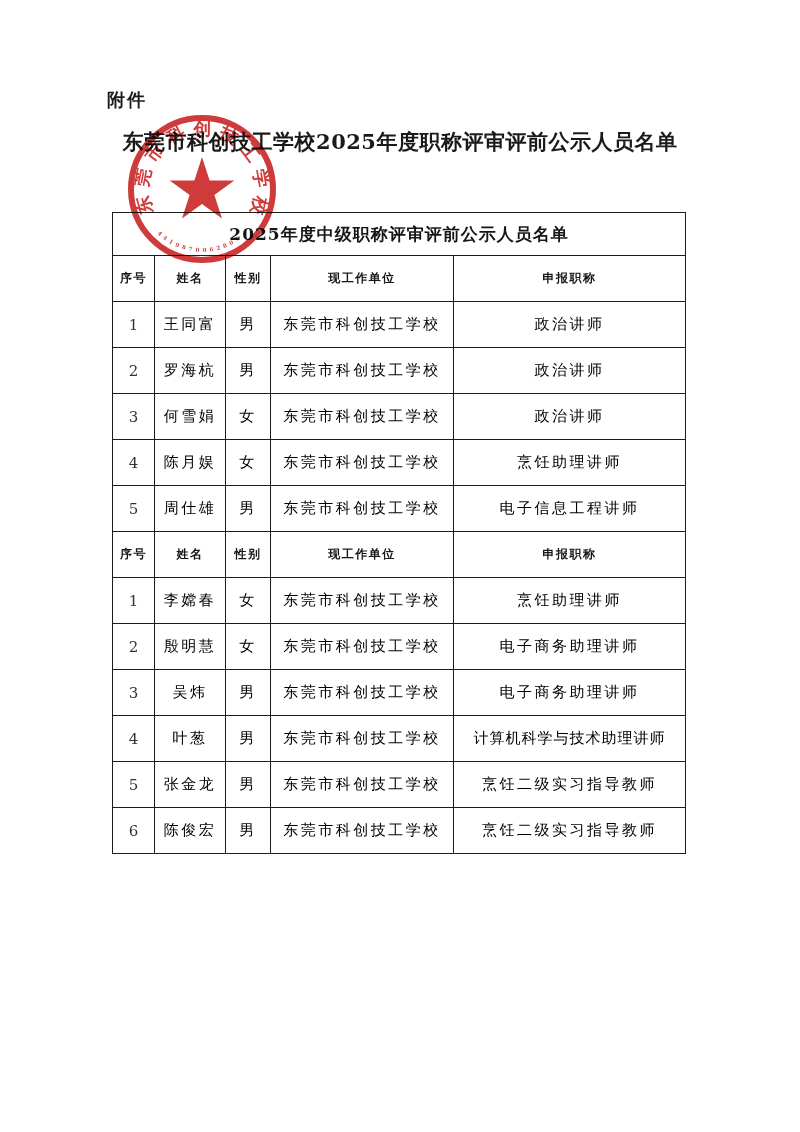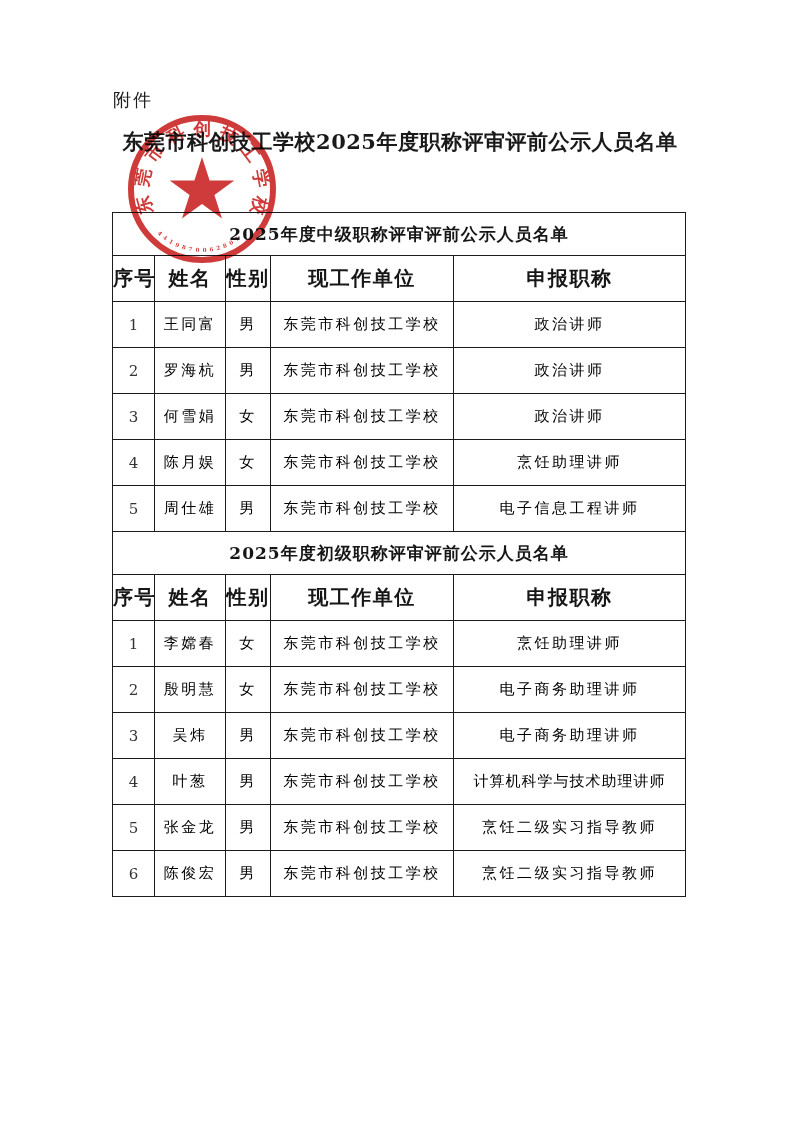--- a/index.html
+++ b/index.html
@@ -11,24 +11,24 @@
     position: relative;
     width: 800px;
     height: 1132px;
     background: #ffffff;
     overflow: hidden;
     font-family: "DejaVu Serif", "Liberation Serif", serif;
     color: #222;
   }
   .attachment {
     position: absolute;
-    left: 113px;
+    left: 107px;
     top: 88px;
     font-size: 18px;
-    font-weight: normal;
+    font-weight: bold;
     color: #1c1c1c;
     letter-spacing: 2px;
   }
   .doc-title {
     position: absolute;
     left: 0;
     top: 128px;
     width: 800px;
     text-align: center;
     font-size: 21px;
@@ -54,21 +54,21 @@
   }
   tr.section-row td {
     height: 42px;
     font-size: 17px;
     font-weight: bold;
     color: #161616;
     letter-spacing: 1px;
   }
   tr.colhead-row th {
     height: 45px;
-    font-size: 20px;
+    font-size: 12px;
     font-weight: bold;
     color: #161616;
     letter-spacing: 1.5px;
   }
   tr.body-row td {
     height: 45px;
     font-size: 15px;
     color: #000000;
     letter-spacing: 2.5px;
   }
@@ -149,23 +149,20 @@
       <td>烹饪助理讲师</td>
     </tr>
     <tr class="body-row">
       <td class="cell-seq">5</td>
       <td>周仕雄</td>
       <td>男</td>
       <td>东莞市科创技工学校</td>
       <td>电子信息工程讲师</td>
     </tr>
 
-    <tr class="section-row">
-      <td colspan="5">2025年度初级职称评审评前公示人员名单</td>
-    </tr>
     <tr class="colhead-row">
       <th>序号</th>
       <th>姓名</th>
       <th>性别</th>
       <th>现工作单位</th>
       <th>申报职称</th>
     </tr>
     <tr class="body-row">
       <td class="cell-seq">1</td>
       <td>李嫦春</td>

